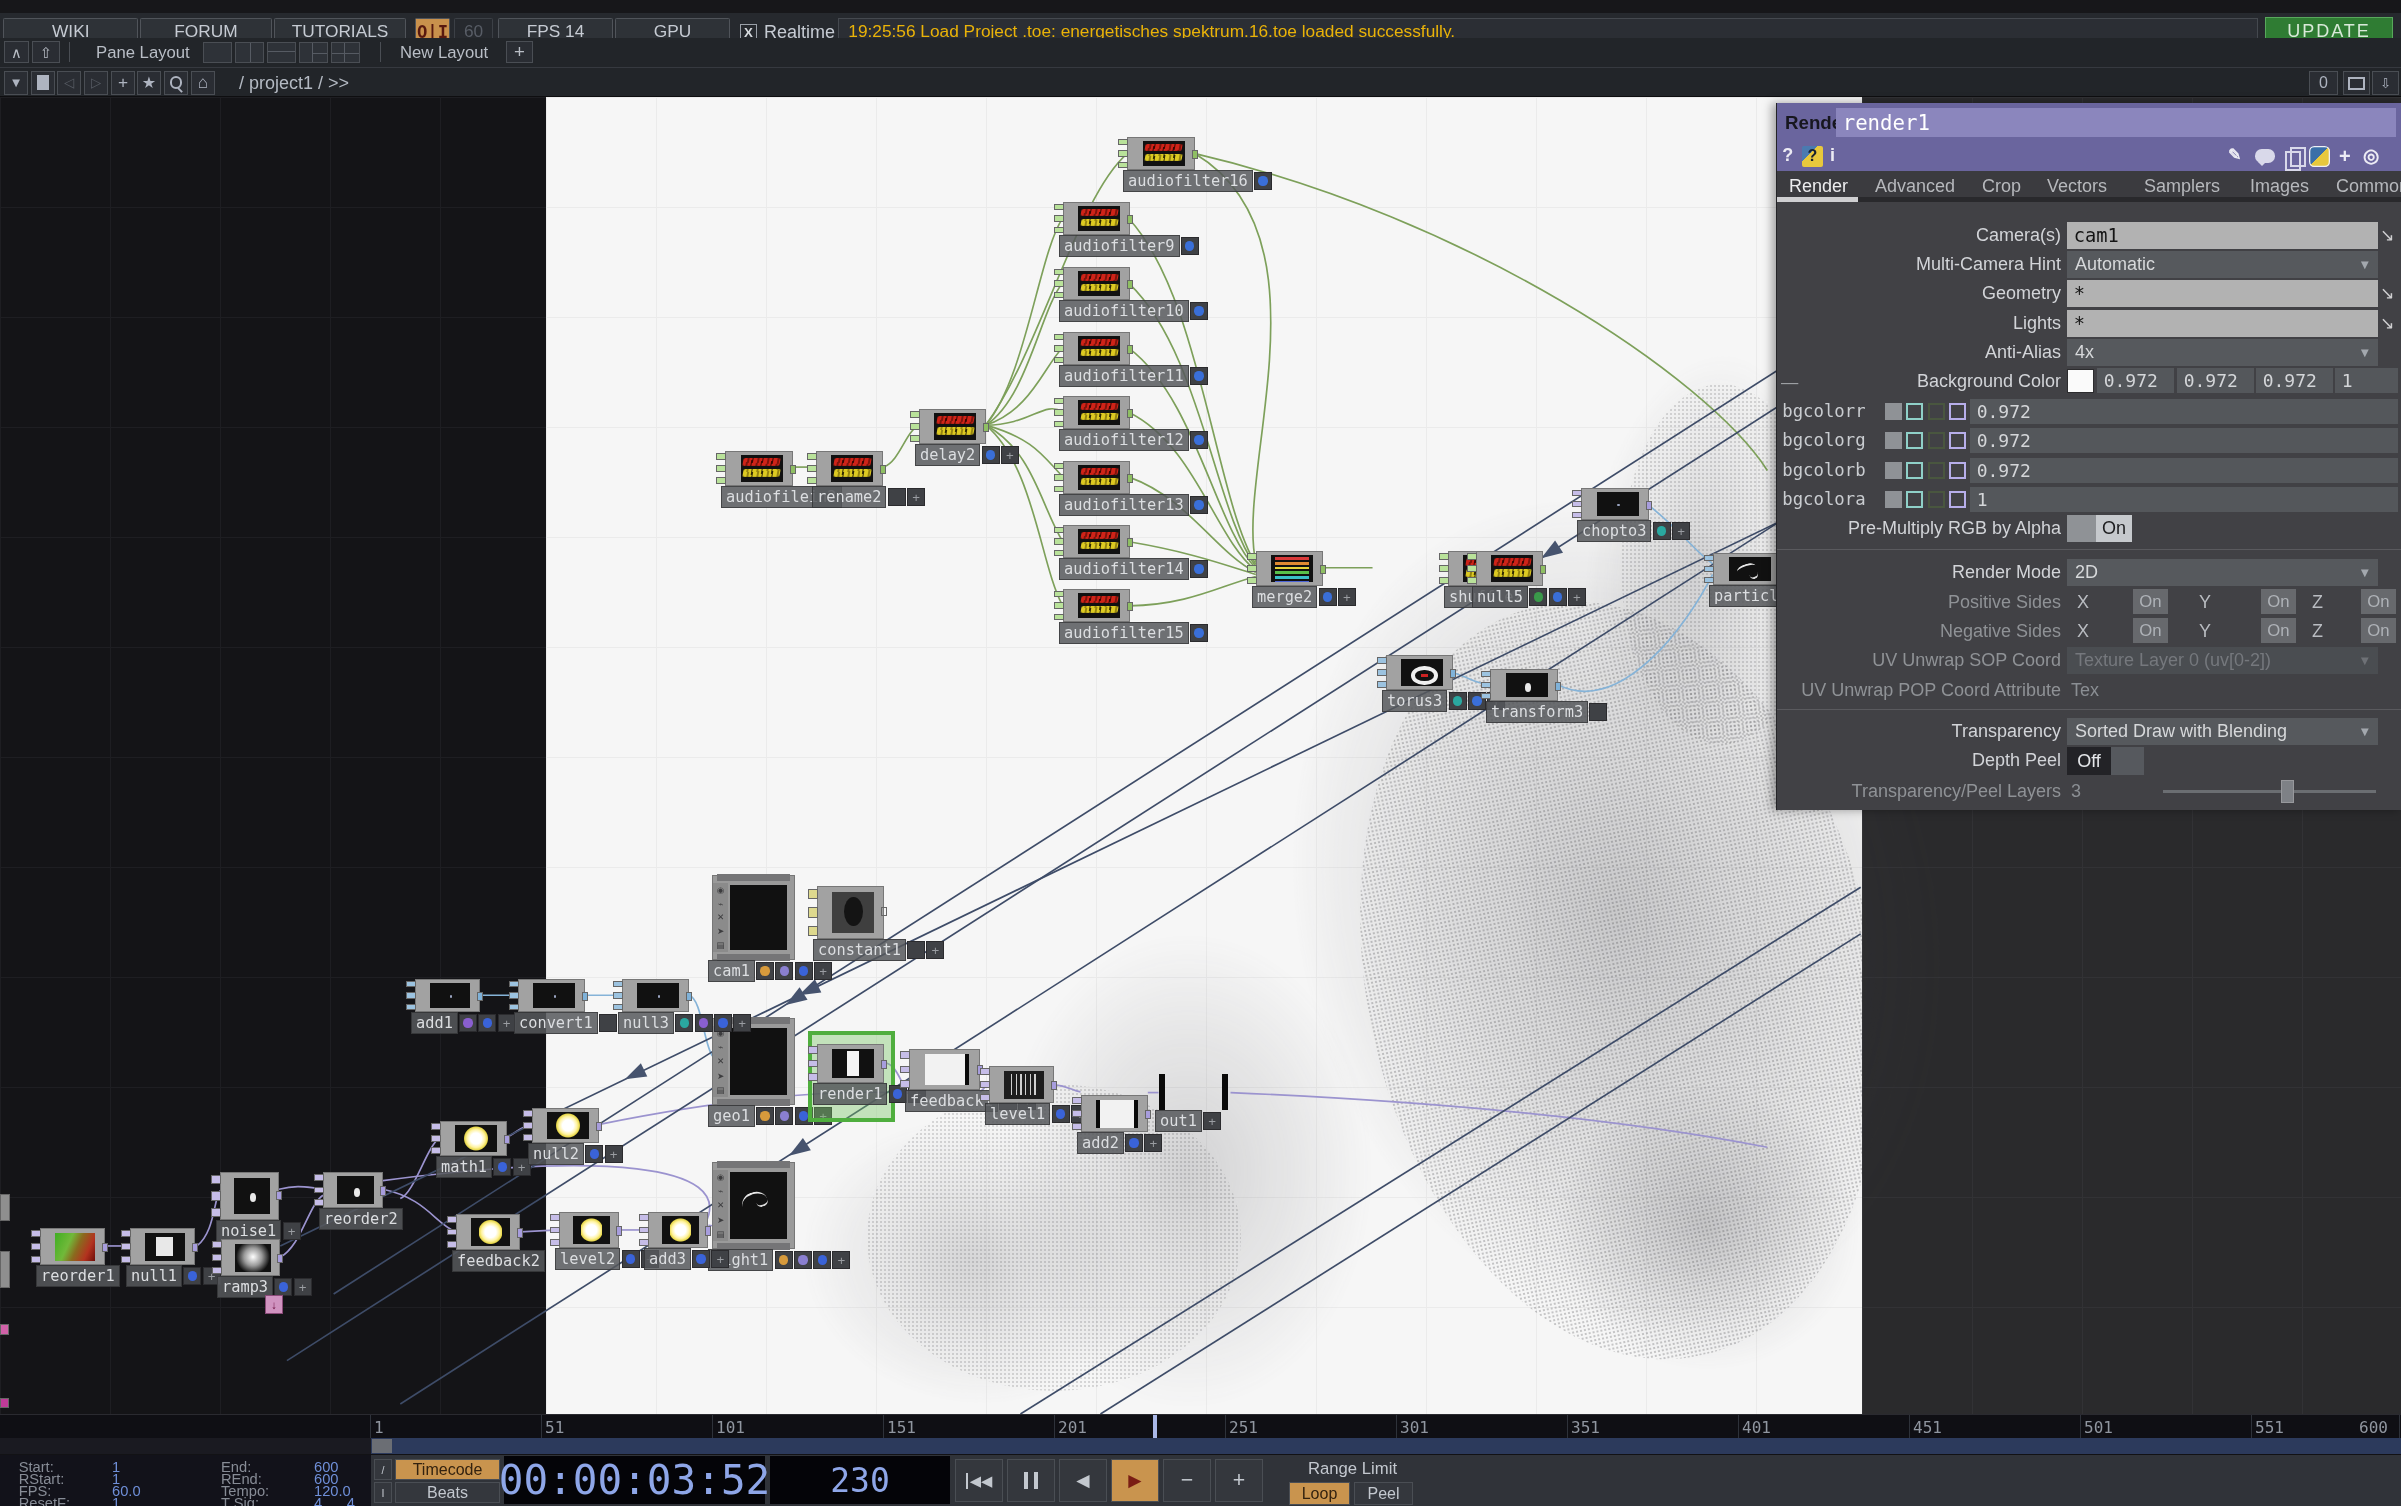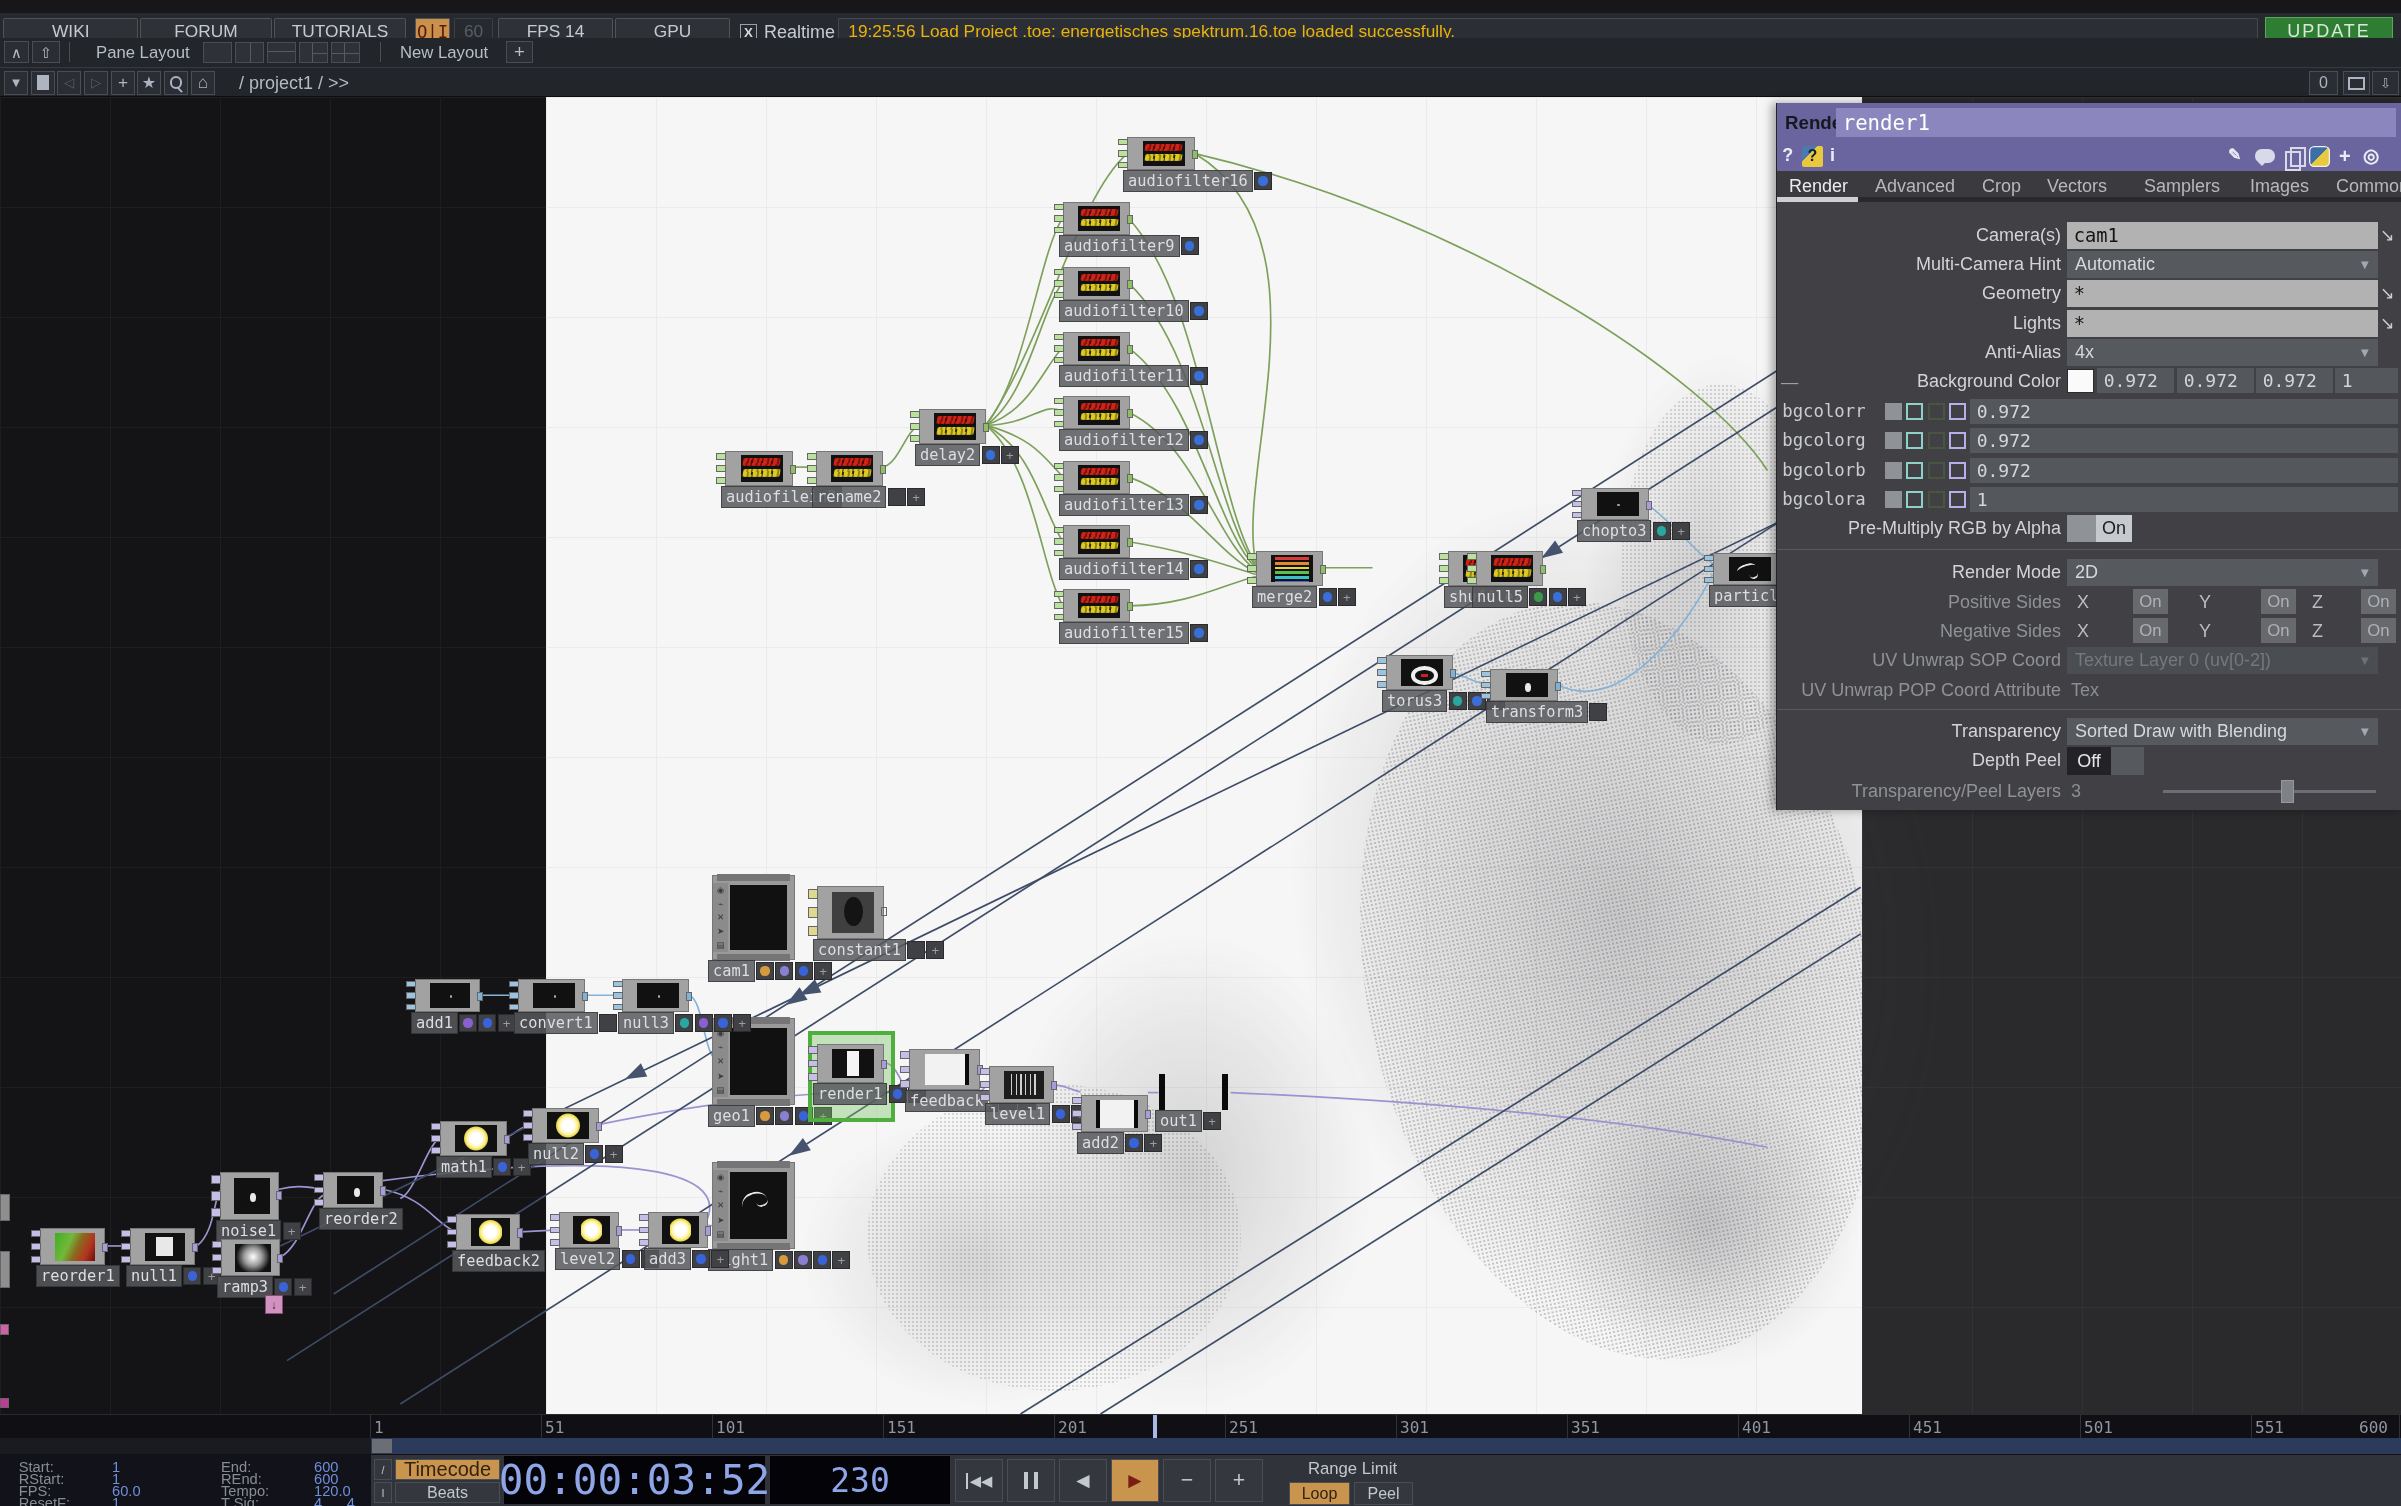--- a/index.html
+++ b/index.html
@@ -1,21 +1,21 @@
 <!DOCTYPE html>
 <html style="font-size:10.7px"><head>
 <meta charset="utf-8">
 <style>
   html,body{margin:0;padding:0;background:#17171a;width:2401px;height:1506px;overflow:hidden;
     font-family:"Liberation Sans",sans-serif;-webkit-font-smoothing:antialiased;}
   
   #menubar{position:absolute;left:0;top:0;width:2401px;height:38px;background:#26292e;border-bottom:1.3px solid #0c0c0e;margin-top:13px;}
   .mbtn{position:absolute;top:5.3px;height:27px;background:#2e3237;border:0.7px solid #50545a;border-radius:1.3px;
     color:#c6cbd3;font-size:17.3px;display:flex;align-items:center;justify-content:center;box-sizing:border-box;}
-  .mbtn.oi{background:#c9914c;color:#58190f;font-weight:normal;font-family:"DejaVu Sans Mono",monospace;}
+  .mbtn.oi{background:#c9914c;color:#58190f;font-weight:bold;font-family:"DejaVu Sans Mono",monospace;}
   .mbtn.dim{color:#585d66;background:#26292e;border-color:#3c4046;}
   #status-box{position:absolute;left:838px;top:5.3px;width:1420px;height:27px;background:#2b2e34;border:0.7px solid #45494f;
     color:#eab308;font-size:17.3px;display:flex;align-items:center;padding-left:9.3px;box-sizing:border-box;white-space:nowrap;overflow:hidden;}
   #update-btn{position:absolute;left:2265px;top:4px;width:128px;height:28px;background:#2f7c33;border:1.3px solid #58a85c;
     color:#d9e9d9;font-size:18px;letter-spacing:2px;display:flex;align-items:center;justify-content:center;box-sizing:border-box;}
   #realtime-check{position:absolute;left:740px;top:10.7px;width:16.7px;height:16.7px;border:1.3px solid #9aa0a8;color:#d6dade;
     font-size:13.3px;font-weight:bold;display:flex;align-items:center;justify-content:center;box-sizing:border-box;background:#26292e;}
   #realtime-label{position:absolute;left:764px;top:8.7px;font-size:18px;color:#c6cbd3;}
   
   #panebar{position:absolute;left:0;top:38px;width:2401px;height:29px;background:#222529;}
@@ -1345,21 +1345,21 @@
       <span class="tval" style="left: 112px; top: 28px;">60.0</span>
       <span class="tlab" style="left: 221px; top: 28px;">Tempo:</span>
       <span class="tval" style="left: 314px; top: 28px;">120.0</span>
       <span class="tlab" style="left: 18.7px; top: 40px;">ResetF:</span>
       <span class="tval" style="left: 112px; top: 40px;">1</span>
       <span class="tlab" style="left: 221px; top: 40px;">T Sig:</span>
       <span class="tval" style="left: 314px; top: 40px;">4      4</span>
     </div>
   <div class="tbtn" style="left:374px;top:4px;width:18px;height:21.3px">/</div>
   <div class="tbtn" style="left:374px;top:27px;width:18px;height:21.3px">I</div>
-  <div class="tbtn orange" style="left:395px;top:4px;width:105px;height:21.3px;font-size:20px">Timecode</div>
+  <div class="tbtn orange" style="left:395px;top:4px;width:105px;height:21.3px;font-size:16px">Timecode</div>
   <div class="tbtn" style="left:395px;top:27px;width:105px;height:21.3px;font-size:16px">Beats</div>
   <div class="tdisplay" style="left:504px;width:261px;font-size:41px">00:00:03:52</div>
   <div class="tdisplay" style="left:770px;width:180px;font-size:33px">230</div>
   <div class="tbtn" style="left:955px;top:4px;width:48px;height:43px">
     <span class="skipstart"><b></b>◀◀</span>
     </div>
   <div class="tbtn" style="left:1007px;top:4px;width:48px;height:43px">
     <span class="pausebars">
         <i></i>
         <i></i>

